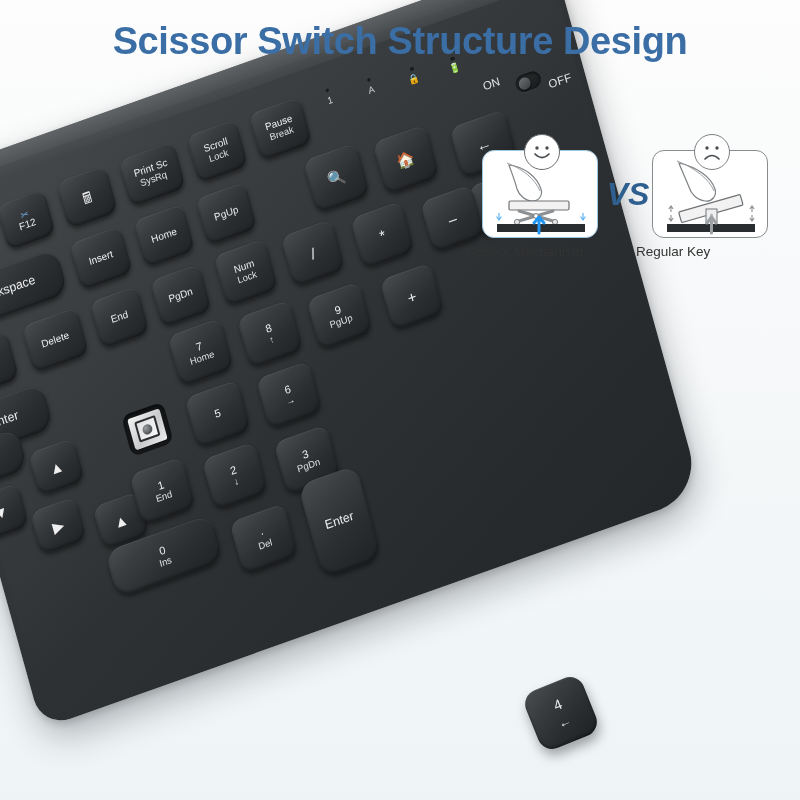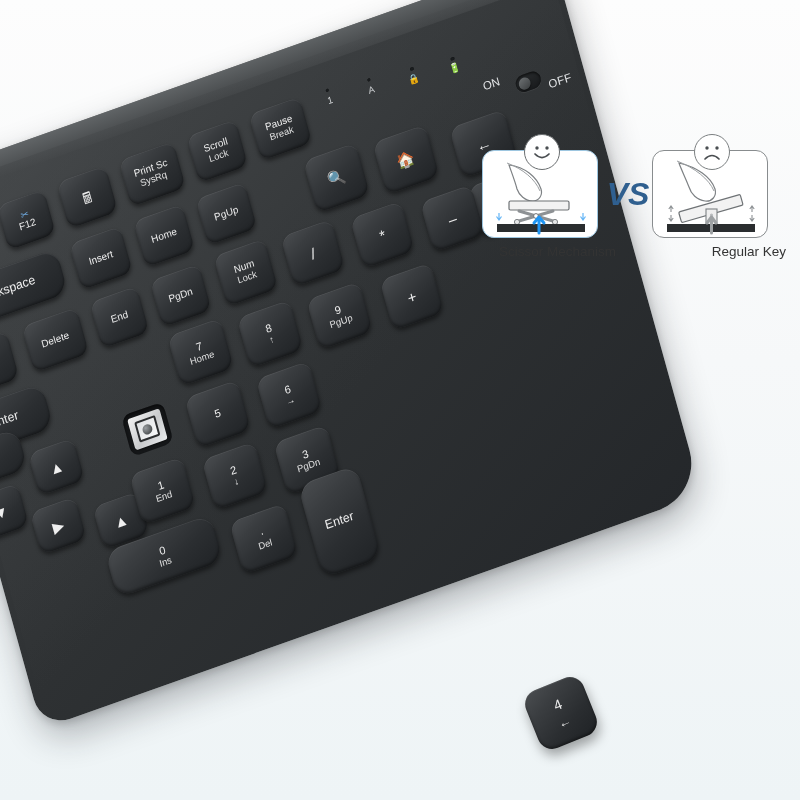--- a/index.html
+++ b/index.html
@@ -34,21 +34,21 @@
   }
   .cmp-left .cmp-box{border:1.6px solid #9dc6e0;}
   .cmp-right .cmp-box{border:1.6px solid #888c8e;}
   .cmp-face{
     position:absolute;top:-2px;left:50%;margin-left:-17px;
     width:34px;height:34px;border-radius:50%;background:#fff;z-index:3;
   }
   .cmp-left .cmp-face{border:1.6px solid #6a6e70;}
   .cmp-right .cmp-face{border:1.6px solid #7b7f81;}
   .cmp-caption{
-    position:absolute;top:108px;left:-16px;width:150px;text-align:right;
+    position:absolute;top:108px;left:-16px;width:150px;text-align:left;
     font-size:13.5px;color:#333;white-space:nowrap;
   }
   .vs{
     position:absolute;left:122px;top:40px;width:48px;text-align:center;
     font-size:32px;font-weight:bold;font-style:italic;color:#2f5f8f;
     font-family:"Liberation Sans","DejaVu Sans",sans-serif;
   }
   .cmp-svg{position:absolute;left:0;top:0;width:116px;height:88px;}
 
   
@@ -332,20 +332,21 @@
       </div>
     </div>
 
     <div class="loose-key">
       <span>4</span>
       <span class="a">←</span>
     </div>
   </div>
 
   <div class="header">
+    <div class="title">Scissor Switch Structure Design</div>
   </div>
 
   <div class="compare">
 
     <div class="cmp-panel cmp-left">
       <div class="cmp-box">
         <svg class="cmp-svg" viewBox="0 0 116 88">
 
           <path d="M26 14 C42 16 54 26 58 38 C60 44 56 50 50 50 C42 50 36 44 34 38 C32 30 28 20 26 14 Z" fill="#fff" stroke="#7d8184" stroke-width="1.2"></path>
           <path d="M24 12 C40 18 52 28 57 40" fill="none" stroke="#9a9ea1" stroke-width="1"></path>

